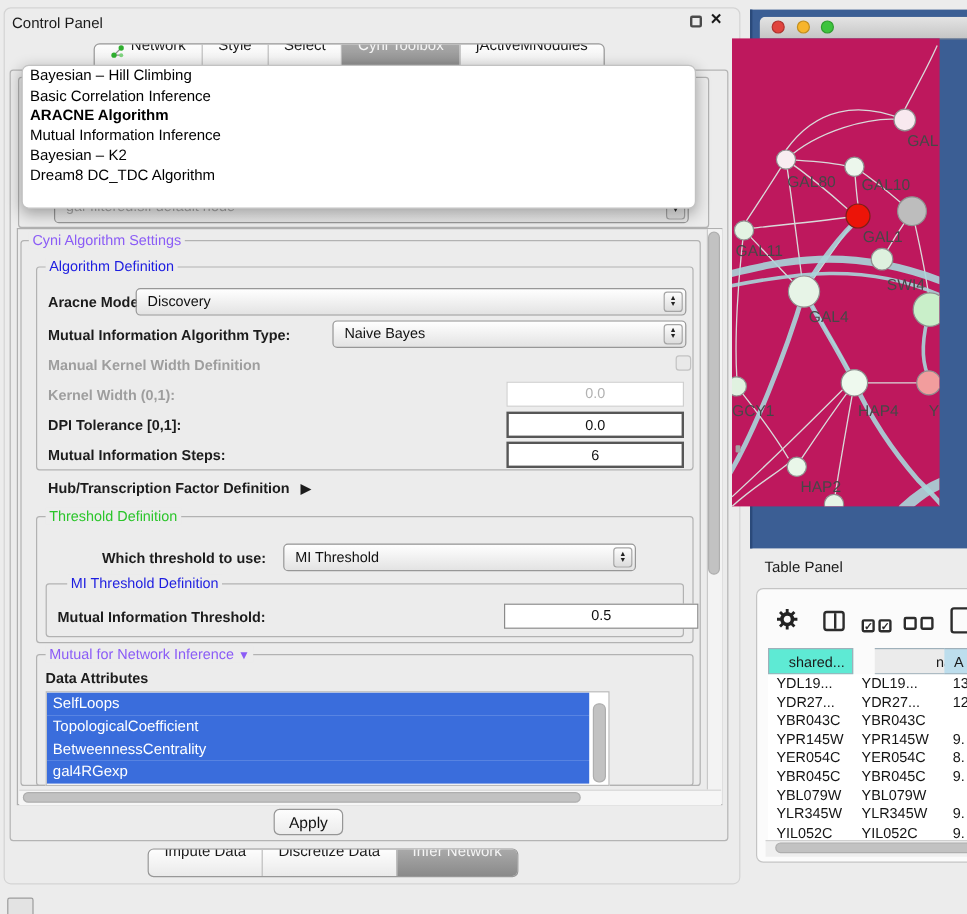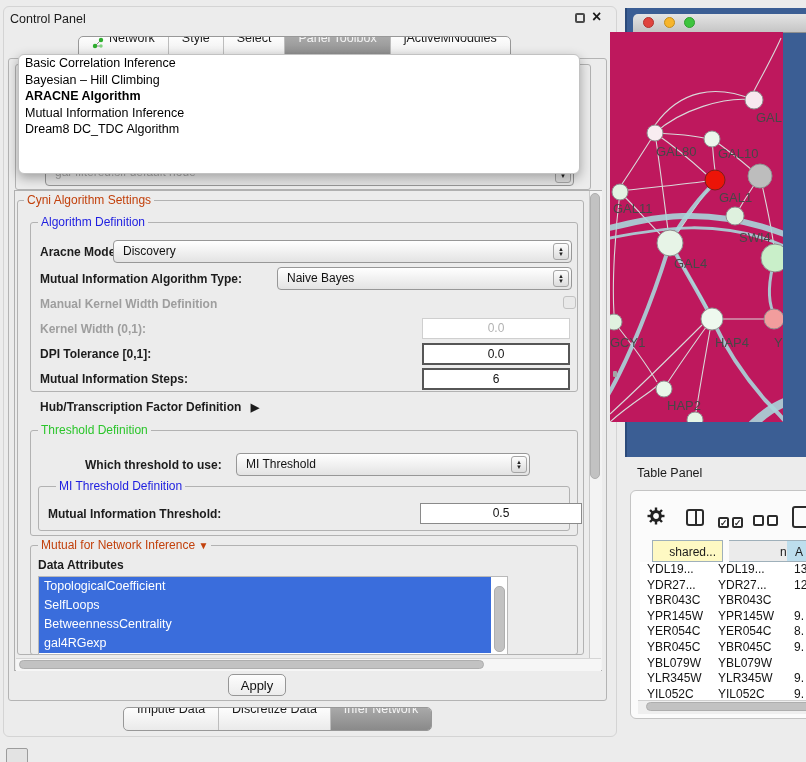--- a/index.html
+++ b/index.html
@@ -1,19 +1,19 @@
 <!DOCTYPE html>
 <html><head>
 <meta charset="utf-8">
 <style>
   html,body{margin:0;padding:0;width:806px;height:762px;overflow:hidden;background:#ececec;
     font-family:"Liberation Sans",sans-serif;-webkit-font-smoothing:antialiased;position:relative}
   .abs{position:absolute}
   .group{position:absolute;border:1px solid #b2b2b2;border-radius:3px;box-sizing:border-box}
-  .legend{position:absolute;font-size:12px;background:#ececec;padding:0 3px;white-space:nowrap;color:#c2410c}
+  .legend{position:absolute;font-size:12px;background:#ececec;padding:0 3px;white-space:nowrap;color:#8b5cf6}
   .legend.blue{color:#1d1de0}
   .legend.green{color:#2bc52b}
   .lbl{position:absolute;font-size:12px;font-weight:bold;color:#1c1c1c;white-space:nowrap}
   .lbl.dis{color:#9e9e9e}
   .combo{position:absolute;border:1px solid #979797;border-radius:4px;background:linear-gradient(#ffffff,#e3e3e3);
     font-size:12px;line-height:21px;padding-left:9px;color:#111;box-sizing:border-box;white-space:nowrap;overflow:hidden}
   .stepper{position:absolute;right:2px;top:2px;bottom:2px;width:14px;border:1px solid #a5a5a5;border-radius:3px;
     background:linear-gradient(#fdfdfd,#dcdcdc);display:flex;flex-direction:column;align-items:center;justify-content:center;
     font-size:6px;line-height:5px;color:#222}
   .field{position:absolute;background:#fff;font-size:12px;text-align:center;padding:0 6px;box-sizing:border-box;color:#111}
@@ -58,21 +58,21 @@
       </svg>
       <span>Network</span>
     </div>
     <div class="seg">
       <span>Style</span>
     </div>
     <div class="seg">
       <span>Select</span>
     </div>
     <div class="seg sel">
-      <span>Panel Toolbox</span>
+      <span>Cyni Toolbox</span>
     </div>
     <div class="seg">
       <span>jActiveMNodules</span>
     </div>
   </div>
 
 <div class="abs" style="left:8px;top:58px;width:599px;height:643px;border:1px solid #b4b4b4;border-radius:3px;background:#ececec;box-sizing:border-box"></div>
 
 <div class="group" style="left:15px;top:64px;width:576px;height:126px"></div>
 <div class="combo" style="left:45px;top:161px;width:529px;height:25px;z-index:5;color:rgba(0,0,0,0.30)">
@@ -146,22 +146,22 @@
 <div class="field" style="left:420px;top:503px;width:162px;height:21px;line-height:19px;border:1px solid #8a8a8a">0.5</div>
 
 <div class="group" style="left:30px;top:545px;width:548px;height:110px"></div>
 <div class="legend" style="left:38px;top:538px">
   <span>Mutual for Network Inference</span>
   <span style="font-size:10px">▼</span>
 </div>
 <div class="lbl" style="left:38px;top:558px">Data Attributes</div>
 <div class="abs" style="left:38px;top:576px;width:470px;height:79px;background:#fff;border:1px solid #b9b9b9;box-sizing:border-box;overflow:hidden">
   <div id="attr-list" style="width:452px">
+      <div class="attr-item" style="background: rgb(58, 109, 220);">SelfLoops</div>
       <div class="attr-item" style="background: rgb(58, 109, 220);">TopologicalCoefficient</div>
-      <div class="attr-item" style="background: rgb(58, 109, 220);">SelfLoops</div>
       <div class="attr-item" style="background: rgb(58, 109, 220);">BetweennessCentrality</div>
       <div class="attr-item" style="background: rgb(58, 109, 220);">gal4RGexp</div>
     </div>
 </div>
 <div class="scroll-thumb" style="left:494px;top:586px;width:11px;height:66px"></div>
 
 <div class="scroll-track" style="left:16px;top:658px;width:585px;height:12px;background:#f6f6f6;border-top:1px solid #d5d5d5"></div>
 <div class="scroll-thumb" style="left:19px;top:660px;width:465px;height:9px"></div>
 
 <button style="position:absolute;left:228px;top:674px;width:58px;height:22px;border:1px solid #969696;border-radius:5px;
@@ -176,24 +176,25 @@
     </div>
     <div class="seg sel">
       <span>Infer Network</span>
     </div>
   </div>
 
 <div class="abs" style="left:6px;top:748px;width:22px;height:16px;border:1px solid #9c9c9c;border-radius:2px;background:#e3e3e3;box-sizing:border-box"></div>
 
 <div id="algo-popup">
   <div id="popup-items">
+      <div class="popup-item">Bayesian – Hill Climbing</div>
       <div class="popup-item">Basic Correlation Inference</div>
-      <div class="popup-item">Bayesian – Hill Climbing</div>
       <div class="popup-item" style="font-weight: bold;">ARACNE Algorithm</div>
       <div class="popup-item">Mutual Information Inference</div>
+      <div class="popup-item">Bayesian – K2</div>
       <div class="popup-item">Dream8 DC_TDC Algorithm</div>
     </div>
 </div>
 
 <div class="abs" style="left:625px;top:8px;width:181px;height:449px;background:#3b5e94;border-left:2px solid #2b4a7a;box-sizing:border-box"></div>
 <div class="abs" style="left:633px;top:14px;width:173px;height:18px;background:linear-gradient(#e4e4e4,#c5c5c5);
      border-bottom:1px solid #8f8f8f;border-radius:5px 0 0 0"></div>
 <div class="tl" style="left:643px;background:#e0443e;border:1px solid #b03330"></div>
 <div class="tl" style="left:664px;background:#f7b52c;border:1px solid #c28e1e"></div>
 <div class="tl" style="left:684px;background:#3ec43e;border:1px solid #2f9e2f"></div>
@@ -280,21 +281,21 @@
 </div>
 <div class="abs" style="left:718px;top:512px">
   <span class="cbx">✓</span><span class="cbx">✓</span>
 </div>
 <div class="abs" style="left:753px;top:512px">
   <span class="cbx"></span><span class="cbx"></span>
 </div>
 <div class="abs" style="left:792px;top:506px;width:24px;height:22px;border:2px solid #2c2c2c;border-radius:3px;box-sizing:border-box"></div>
 
 <div id="table-header" class="abs" style="left:640px;top:540px;width:220px;height:22px">
-    <div class="th" style="left: 0px; width: 71px; background: #fef9c3; border-left: 1px solid rgb(159, 176, 186); margin-left: 12px;">shared...</div>
+    <div class="th" style="left: 0px; width: 71px; background: #5eead4; border-left: 1px solid rgb(159, 176, 186);">shared...</div>
     <div class="th" style="left: 89px; width: 88px; background: rgb(235, 235, 235);">name</div>
     <div class="th" style="left: 147px; width: 73px; background: rgb(189, 222, 237); text-align: left; padding-left: 8px;">A</div>
   </div>
 <div id="table-rows" class="abs" style="left:640px;top:562px;width:220px;height:141px;overflow:hidden;background:#fff">
     <div class="trow">
       <div class="tcell" style="width: 71px;">YDL19...</div>
       <div class="tcell" style="width: 76px;">YDL19...</div>
       <div class="tcell" style="width: 73px;">13</div>
     </div>
     <div class="trow">

